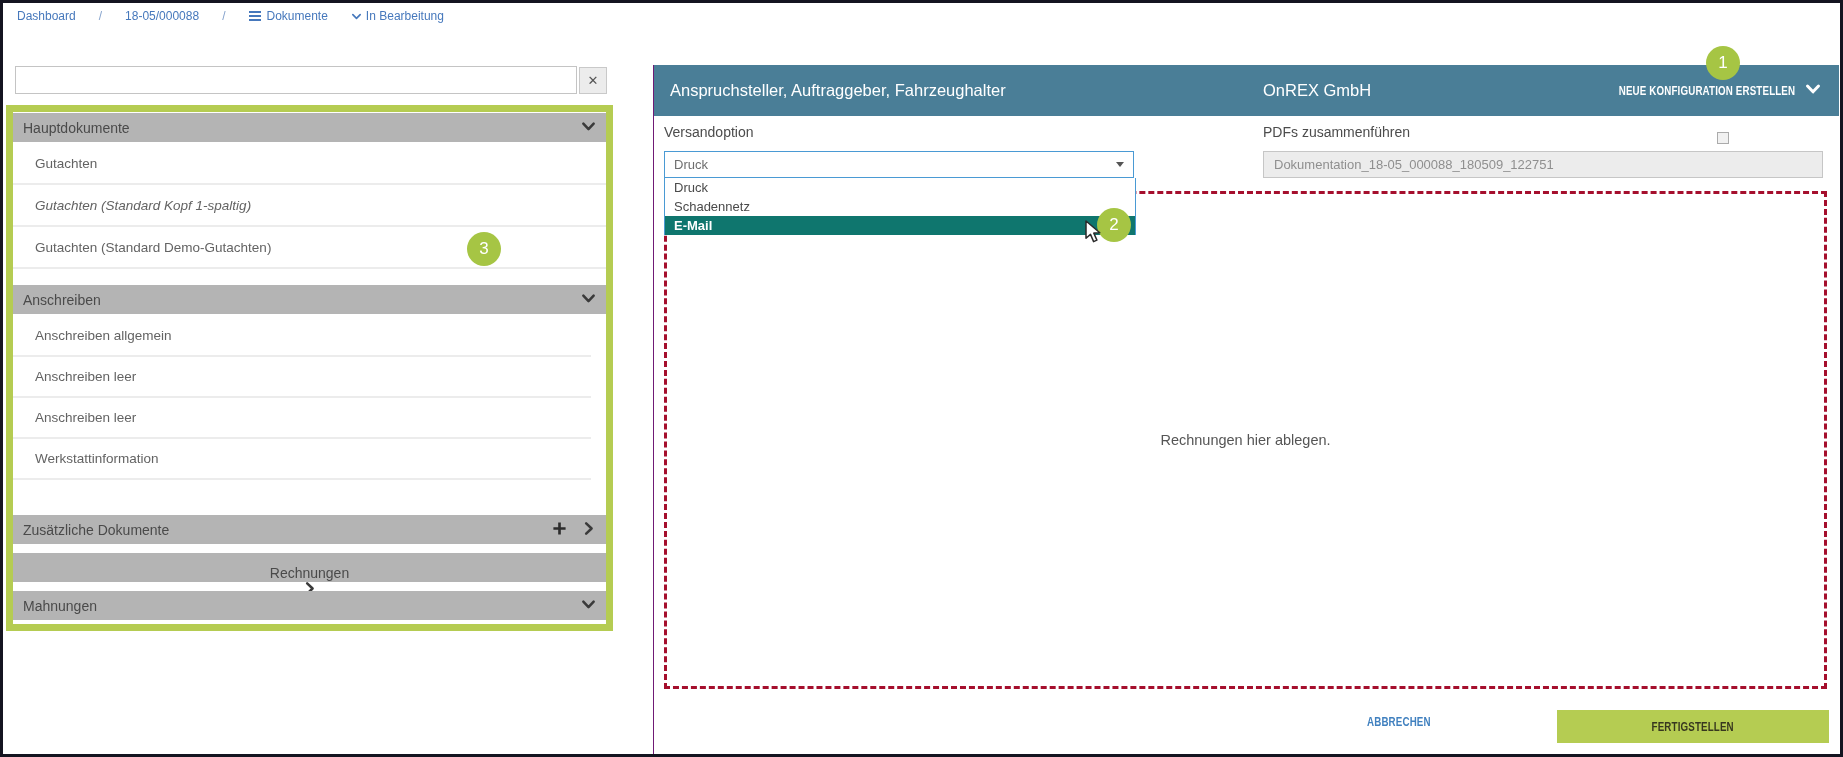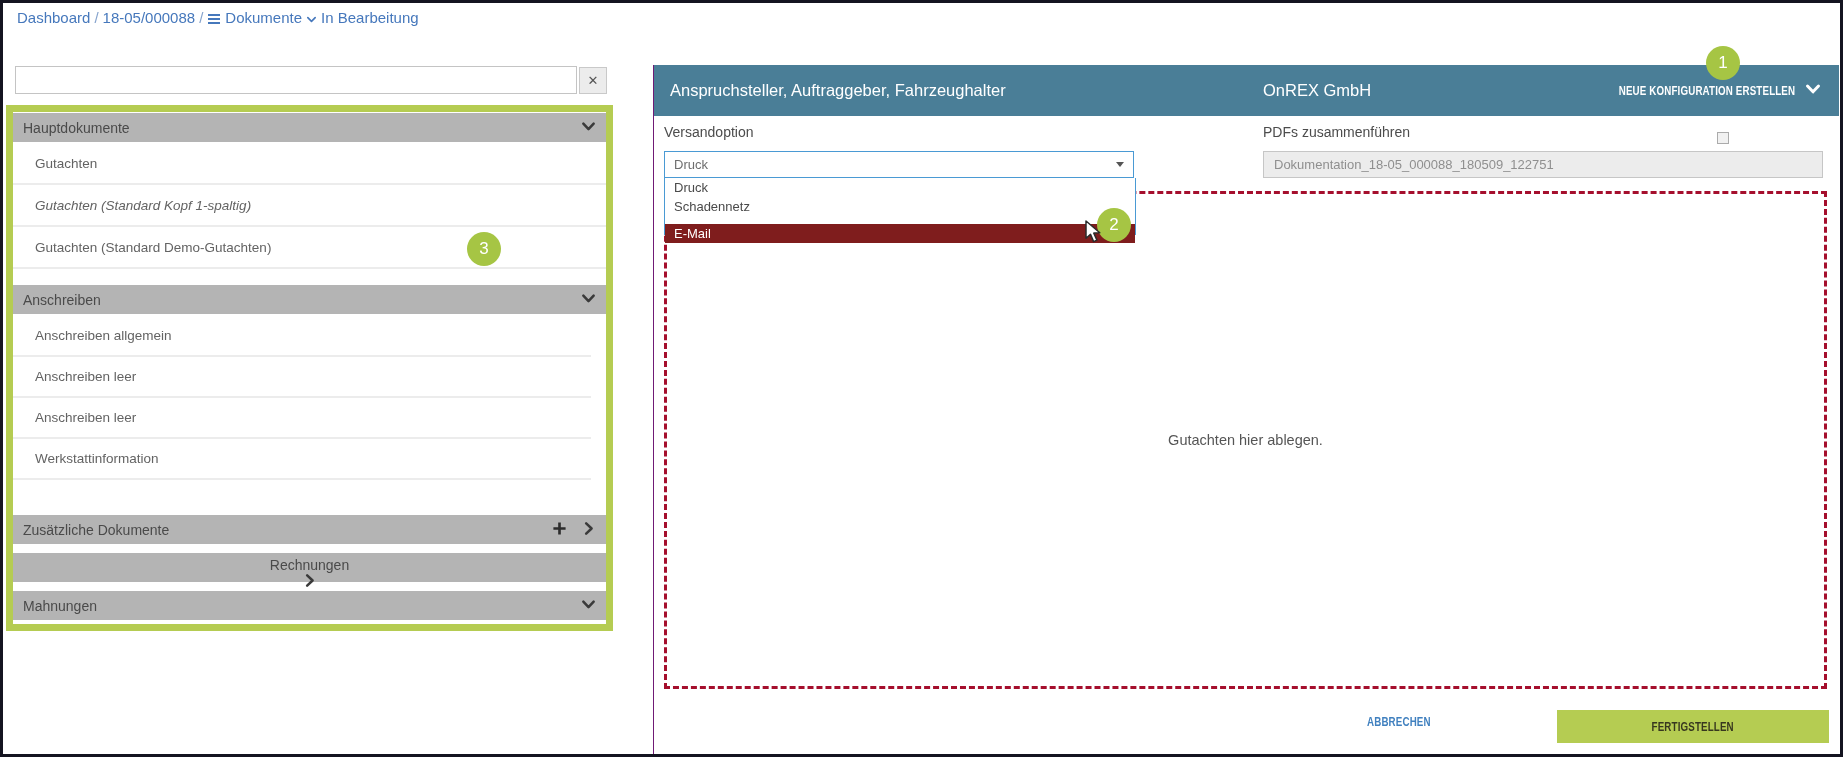--- a/index.html
+++ b/index.html
@@ -3,33 +3,33 @@
 <meta charset="utf-8">
 <style>
   * { margin:0; padding:0; box-sizing:border-box; }
   html,body { background:#e8e8e8; }
   body { font-family:"Liberation Sans","DejaVu Sans",sans-serif; }
   #app {
     position:relative; width:1843px; height:757px; background:#ffffff;
     border:3px solid #141420; overflow:hidden;
   }
   
-  .breadcrumb { position:absolute; top:6px; left:14px; display:flex; align-items:flex-start; gap:4px;
-    font-size:15px; color:#4678bc; }
+  .breadcrumb { position:absolute; top:6px; left:14px; display:flex; align-items:flex-start; gap:23px;
+    font-size:12px; color:#4678bc; }
   .breadcrumb .crumb { color:#4678bc; cursor:pointer; }
   .breadcrumb .sep { color:#86a3cd; }
   .bc-icon { display:inline-flex; align-items:center; margin-right:4px; vertical-align:-2px; }
   
   .search-input { position:absolute; left:12px; top:63px; width:562px; height:28px;
     border:1px solid #c4c4c4; background:#fff; font-size:13px; padding:0 8px; color:#444; outline:none; }
   .search-clear { position:absolute; left:576px; top:64px; width:28px; height:27px;
     background:#ececec; border:1px solid #c9c9c9; color:#555; font-size:13px; font-weight:bold;
     display:flex; align-items:center; justify-content:center; cursor:pointer; }
   .acc-header { position:absolute; left:10px; width:593px; height:29px; background:#b4b4b4;
-    color:#4a4a4a; font-size:14px; display:flex; align-items:center; padding:4px 10px; cursor:pointer; }
+    color:#4a4a4a; font-size:14px; display:flex; align-items:center; padding:12px 10px; cursor:pointer; }
   .acc-header .hdr-label { flex:1 1 auto; }
   .hdr-icons { display:flex; align-items:center; gap:14px; }
   .doc-row { position:absolute; left:10px; width:593px; height:41px; background:#fff;
     border-bottom:2px solid #ececec; display:flex; align-items:center; padding:0 22px;
     font-size:13.5px; color:#636363; cursor:pointer; }
   .scroll-list { position:absolute; left:10px; top:313px; width:717px; height:193px; overflow:hidden; background:#fff; }
   .scroll-list .doc-row { position:static; width:578px; }
   .scrollbar { position:absolute; right:0; top:0; width:14px; height:193px; background:#f4f4f4; border-left:1px solid #e2e2e2; }
   .sb-btn { position:absolute; left:0; width:14px; height:14px; background:#f4f4f4; display:flex; align-items:center; justify-content:center; cursor:pointer; }
   .sb-up { top:0; } .sb-down { bottom:0; }
@@ -49,21 +49,21 @@
   .cond { display:inline-block; font-weight:bold; white-space:nowrap; transform:scaleX(0.78); transform-origin:right center; letter-spacing:0.2px; }
   .new-config .cond { font-size:12.5px; color:#ffffff; }
   .field-label { position:absolute; top:59px; font-size:14px; color:#4c4c4c; }
   .select-box { position:absolute; left:10px; top:86px; width:470px; height:27px; background:#fff;
     border:1px solid #4a9ad4; display:flex; align-items:center; padding:0 9px; font-size:13px; color:#6e6e6e; cursor:pointer; }
   .select-box .sel-text { flex:1 1 auto; }
   .caret { width:0; height:0; border-left:4px solid transparent; border-right:4px solid transparent; border-top:5px solid #555; }
   .option-list { position:absolute; left:10px; top:113px; width:472px; height:57px; background:#fff;
     border:1px solid #4a9ad4; border-top:none; z-index:30; }
   .option { height:19px; display:flex; align-items:center; padding:0 9px; font-size:13px; color:#4a4a4a; cursor:pointer; }
-  .option.hl { background:#7f1d1d; color:#fff; font-weight:normal;margin-top:8px; }
+  .option.hl { background:#0f766e; color:#fff; font-weight:bold; }
   .checkbox { position:absolute; left:1063px; top:67px; width:12px; height:12px; background:#f1f1f1;
     border:1px solid #ababab; cursor:pointer; }
   .file-input { position:absolute; left:609px; top:86px; width:560px; height:27px; background:#ececec;
     border:1px solid #c6c6c6; color:#8f8f8f; font-size:13px; padding:8px 10px; font-family:inherit; }
   .dropzone { position:absolute; left:10px; top:126px; width:1163px; height:498px;
     border:3px dashed #a50f2d; display:flex; align-items:center; justify-content:center; z-index:5; }
   .dropzone-text { font-size:14.5px; color:#555; }
   .footer-cancel { position:absolute; left:690px; top:650px; width:110px; text-align:center;
     color:#4080bf; font-size:12.5px; cursor:pointer; }
   .footer-cancel .cond { transform-origin:center; }
@@ -214,21 +214,21 @@
       <div class="option">Druck</div>
       <div class="option">Schadennetz</div>
       <div class="option hl">E-Mail</div>
     </div>
 
     <span class="field-label" style="left:609px;">PDFs zusammenführen</span>
     <div class="checkbox"></div>
     <input class="file-input" disabled="" value="Dokumentation_18-05_000088_180509_122751" style="">
 
     <div class="dropzone">
-      <span class="dropzone-text">Gutachten hier ablegen.</span>
+      <span class="dropzone-text">Rechnungen hier ablegen.</span>
     </div>
 
     <span class="footer-cancel">
       <span class="cond">ABBRECHEN</span>
     </span>
     <button class="finish-btn">
       <span class="cond">FERTIGSTELLEN</span>
     </button>
   </div>
 

